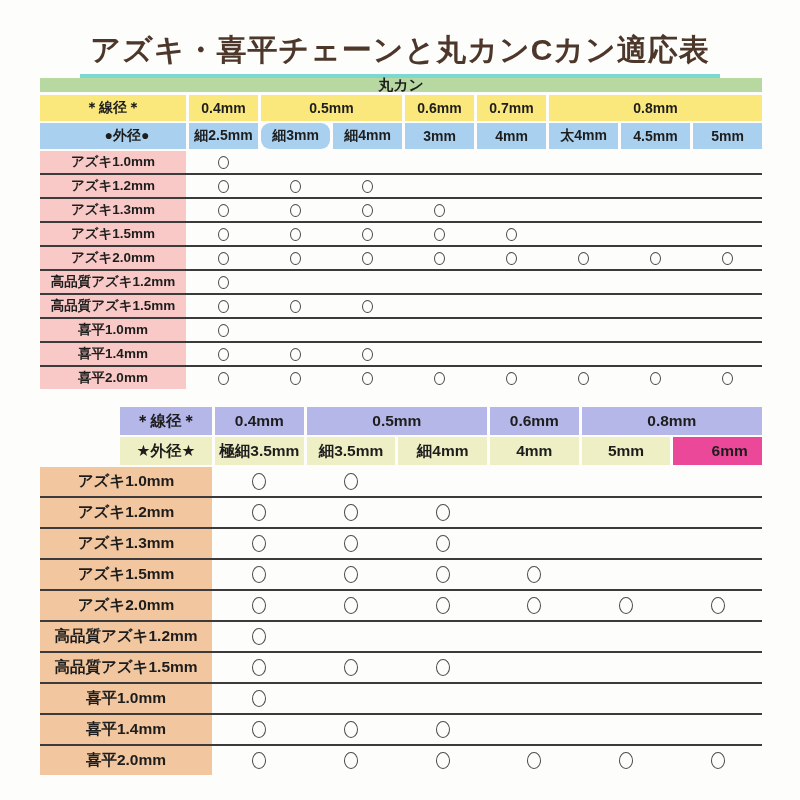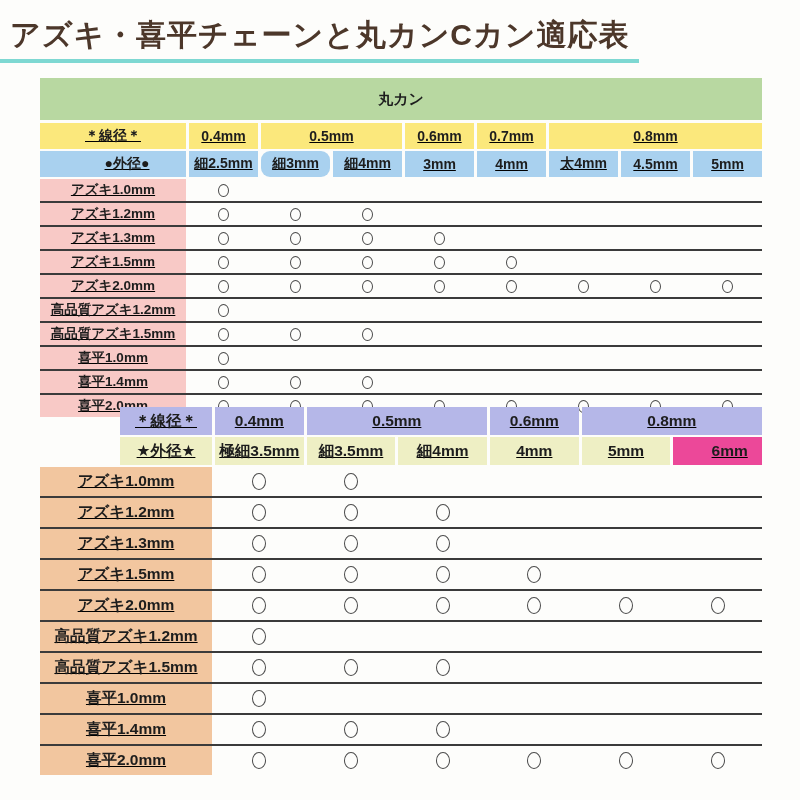--- a/index.html
+++ b/index.html
@@ -11,61 +11,61 @@
   .page {
     position: relative;
     width: 800px;
     height: 800px;
     overflow: hidden;
     background: #fdfdfb;
   }
   
   .title-wrap {
     position: absolute;
-    top: 16px;
+    top: 31px;
     left: 0;
     width: 100%;
-    text-align: left;
+    text-align: center;
   }
   .title {
     display: inline-block;
     margin: 0;
     font-size: 30px;
     font-weight: 800;
     letter-spacing: 1px;
     color: #4c372a;
     padding: 0 10px 6px 10px;
     border-bottom: 4px solid #7ed8d2;
     line-height: 37px;
   }
   
   .table { position: absolute; left: 40px; width: 722px; }
   .table1 { top: 78px; }
   .table2 { top: 407px; }
   .tname {
     display: flex; align-items: center; justify-content: center;
     font-weight: bold; color: #1d1d1d;
   }
-  .grid { display: grid; column-gap: 3px; text-decoration: underline; }
+  .grid { display: grid; column-gap: 3px; }
   .hcell, .label-cell, .mark-cell {
     display: flex; align-items: center; justify-content: center;
     color: #1d1d1d; font-weight: bold;
     white-space: nowrap; overflow: hidden;
   }
   .trow { border-bottom: 2px solid #3b3b3b; }
   .trow:last-child { border-bottom: none; }
   .circle {
     display: inline-block;
     border: 1.5px solid #4a4a4a;
     border-radius: 50%;
     background: transparent;
     box-sizing: border-box;
   }
   
-  #table-0 .tname { height: 42px; margin-bottom: 3px; font-size: 15px; }
+  #table-0 .tname { height: 14px; margin-bottom: 3px; font-size: 15px; }
   #table-0 .grid { grid-template-columns: 146px repeat(8, 1fr); }
   #table-0 .hrow { height: 26px; margin-bottom: 2px; font-size: 14px; }
   #table-0 .hrow .hcell { font-size: 14px; }
   #table-0 .trow { height: 22px; }
   #table-0 .label-cell { font-size: 13.5px; }
   #table-0 .circle { width: 11px; height: 13px; }
   
   #table-1 .tname { height: 26px; margin-bottom: 2px; margin-left: 80px; font-size: 17px; }
   #table-1 .grid-h { grid-template-columns: 92px repeat(6, 1fr); margin-left: 80px; }
   #table-1 .grid-d { grid-template-columns: 172px repeat(6, 1fr); }

